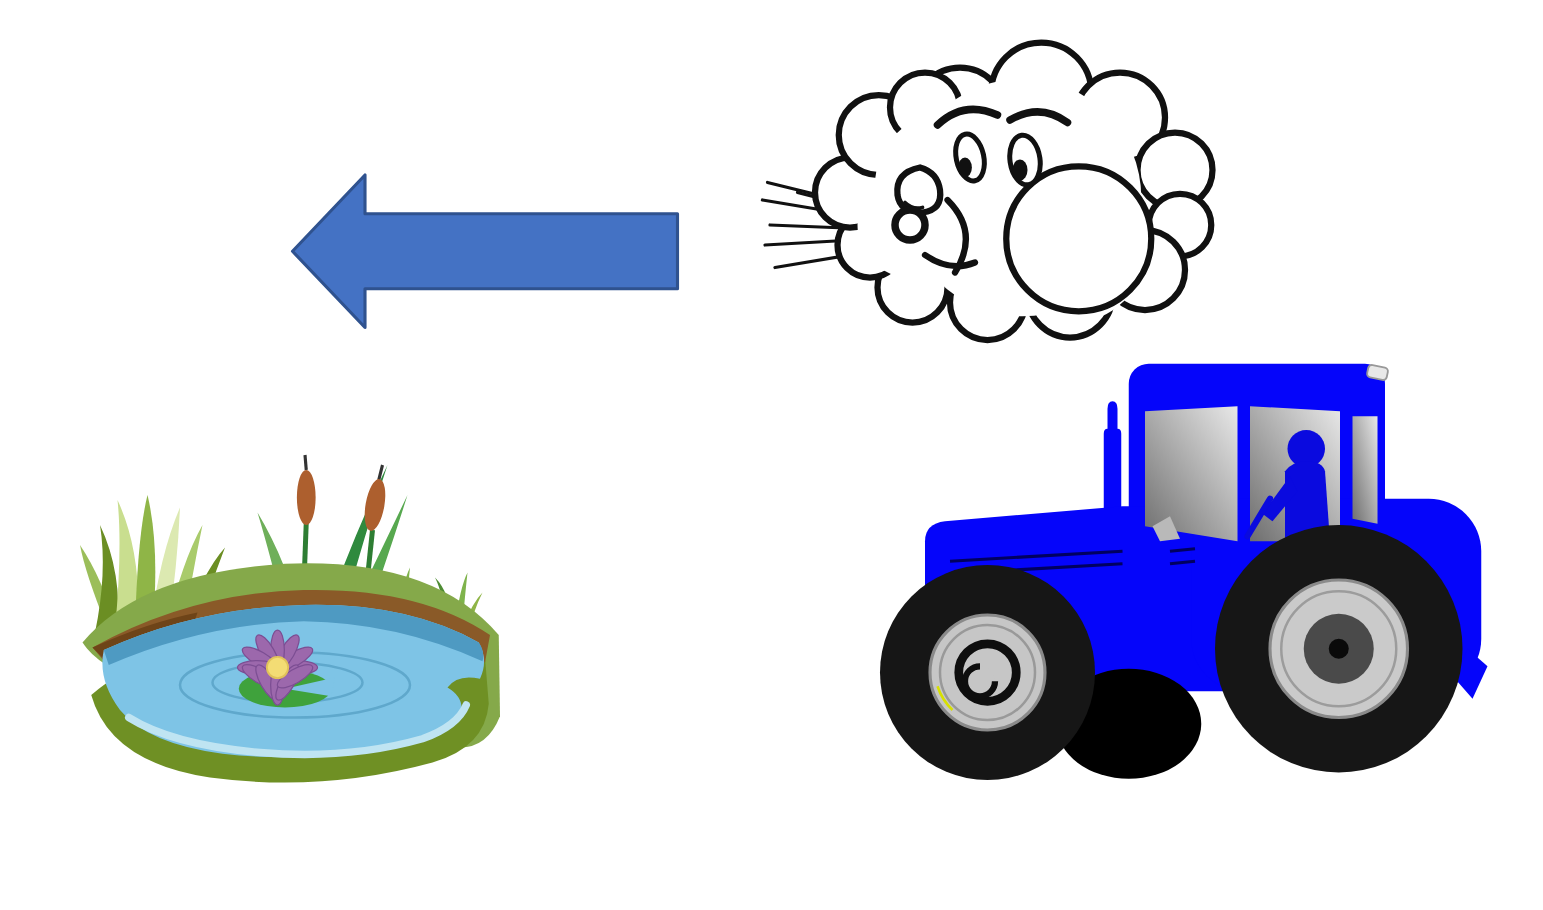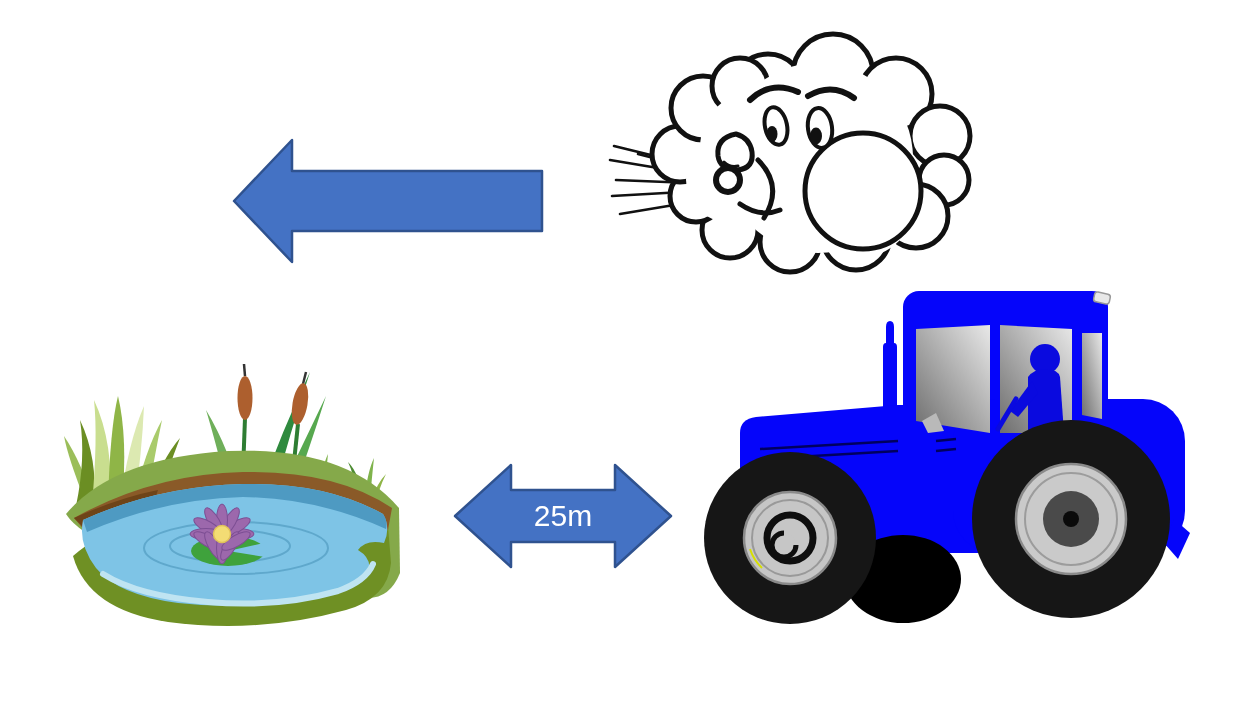--- a/index.html
+++ b/index.html
@@ -219,20 +219,14 @@
         <circle cx="92" cy="257" r="46" fill="#C6C6C6" stroke="#8A8A8A" stroke-width="2.5"></circle>
         <circle cx="92" cy="257" r="38" fill="none" stroke="#999" stroke-width="2"></circle>
         <path d="M64,287 A46,46 0 0 1 52,268" fill="none" stroke="#D7E000" stroke-width="2"></path>
         <circle cx="92" cy="257" r="23" fill="none" stroke="#0E0E0E" stroke-width="7"></circle>
         <circle cx="86" cy="264" r="12" fill="#C6C6C6"></circle>
         <path d="M86,252 a12,12 0 1 0 12,12" fill="none" stroke="#0E0E0E" stroke-width="5"></path>
       </g>
     </svg>
   </div>
 
-  <div class="fig" id="distance-arrow">
-    <svg viewBox="0 0 220 110" xmlns="http://www.w3.org/2000/svg">
-      <polygon points="2,55 58,4 58,29 162,29 162,4 218,55 162,106 162,81 58,81 58,106" stroke="#2F528F" stroke-width="2.5" stroke-linejoin="round" fill="#4472C4"></polygon>
-      <text x="110" y="65" text-anchor="middle" class="dist-label" fill="#FFFFFF">25m</text>
-    </svg>
-  </div>
 
 </div>
 
 </body></html>

